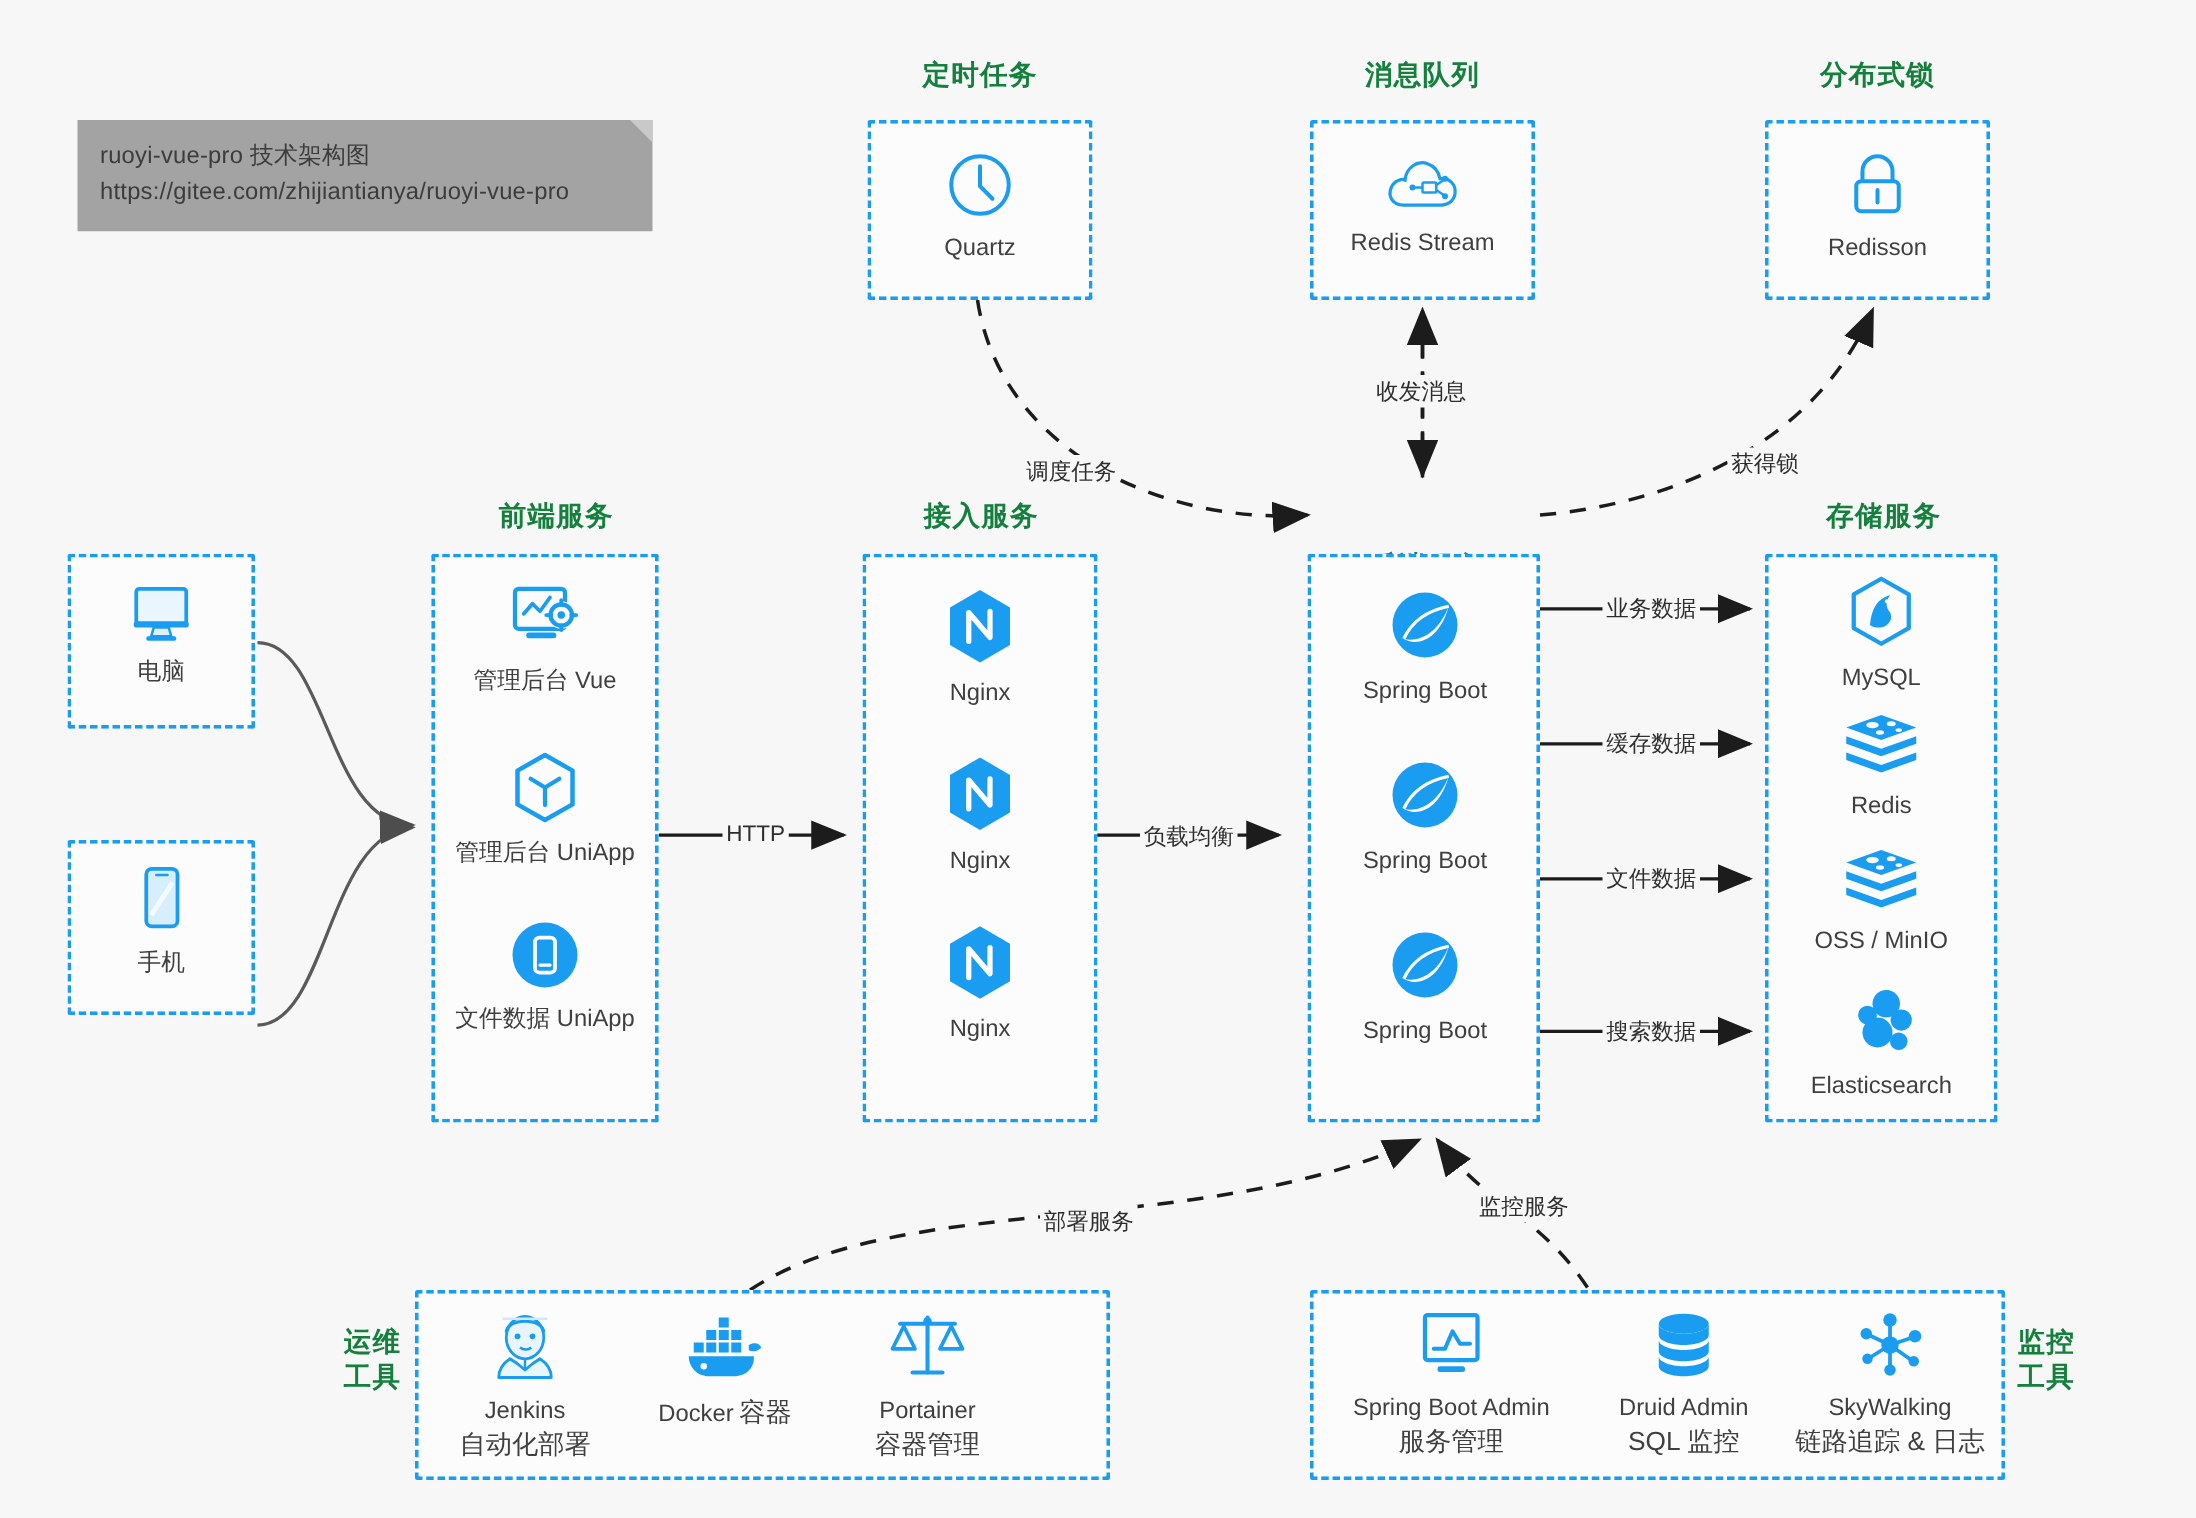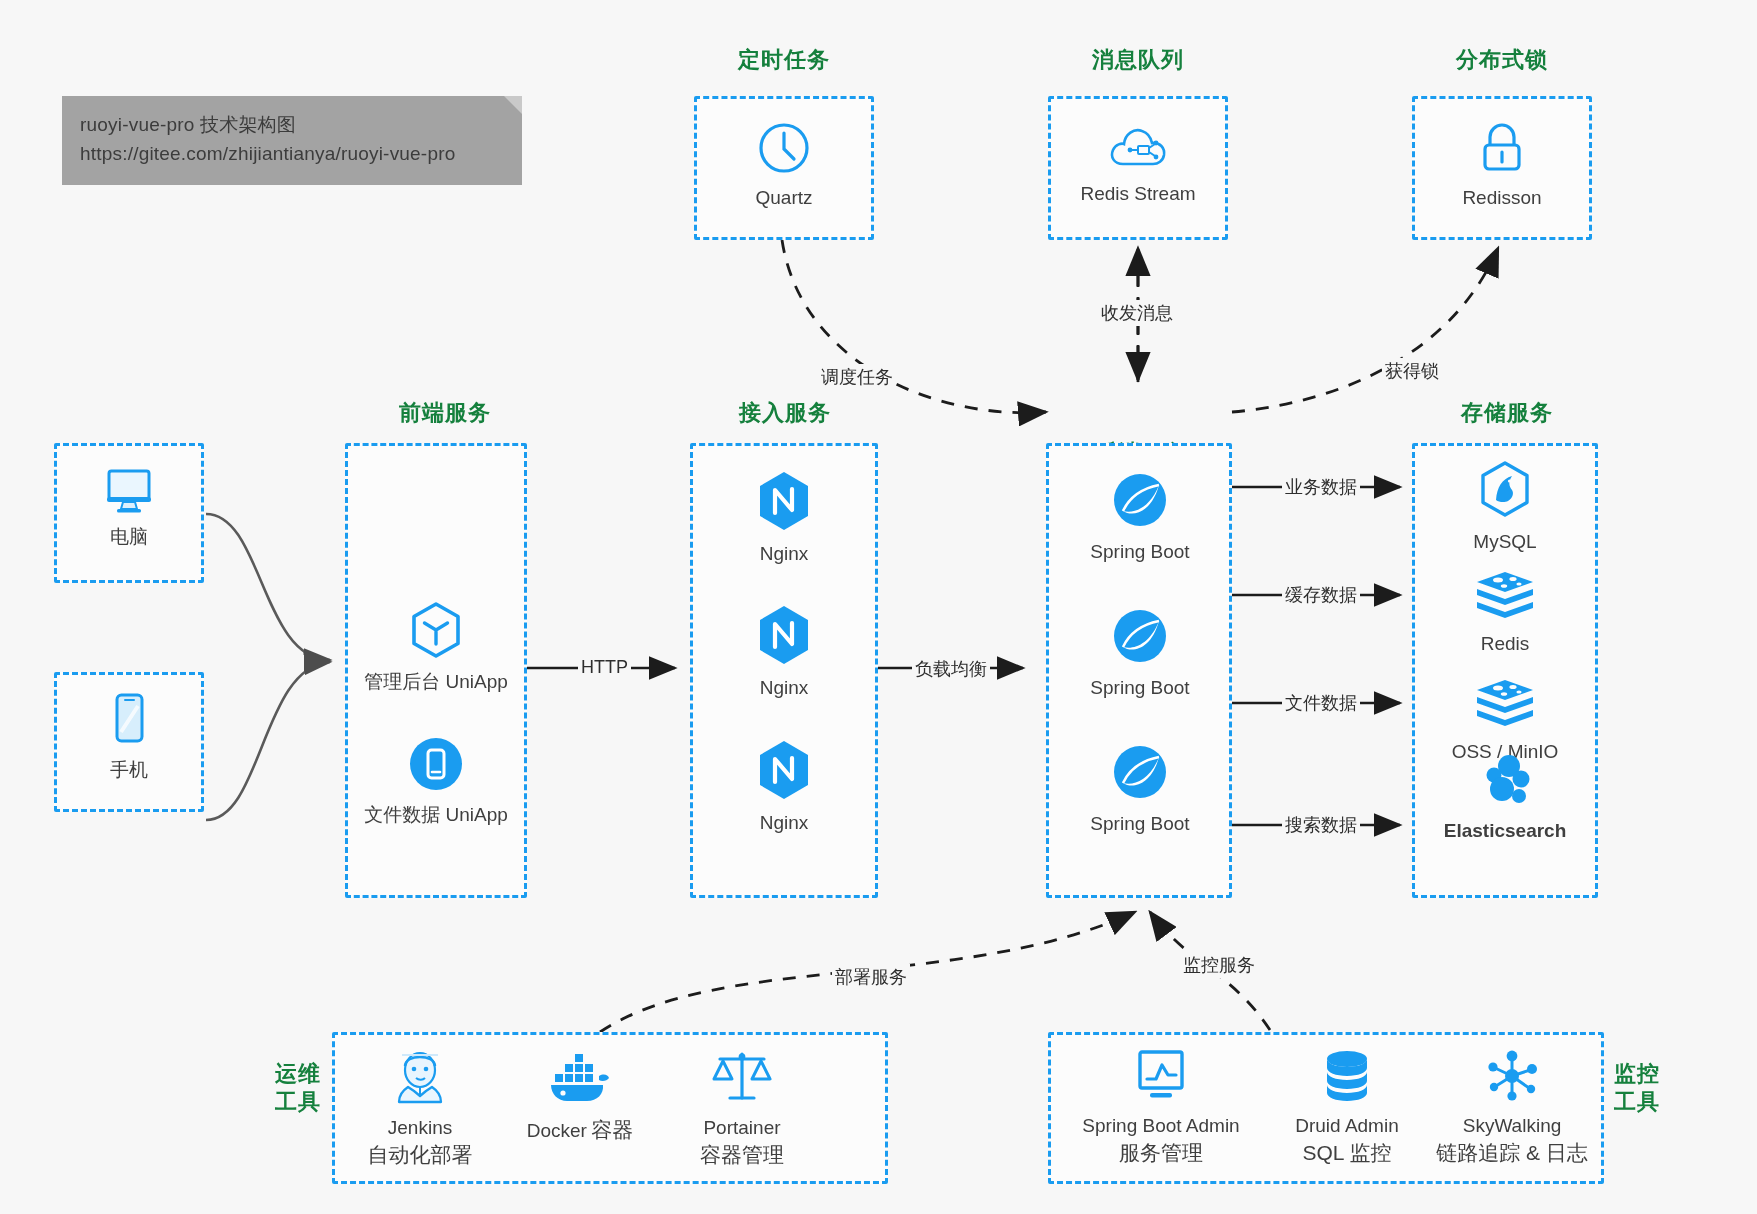--- a/index.html
+++ b/index.html
@@ -195,20 +195,39 @@
         <line x1="18" y1="8" x2="27" y2="8" stroke="#1a9cf0" stroke-width="2" stroke-linecap="round"></line>
         <path d="M14 40 L31 14" stroke="#ffffff" stroke-width="4" opacity=".75"></path>
       </svg>
     </span>
     <span class="lbl">手机</span>
   </div>
 
   <div class="grp-title" style="left:345px; top:398px; width:200px;">前端服务</div>
   <div class="box" style="left:345px; top:443px; width:182px; height:455px;"></div>
 
+  <div class="node" style="left:356px; top:466px;">
+    <span class="ico">
+      <svg width="62" height="56" viewBox="0 0 62 56">
+        <rect x="7" y="5" width="40" height="32" rx="3" fill="none" stroke="#1a9cf0" stroke-width="3.4"></rect>
+        <path d="M14 25 L21 17 L27 23 L35 12" fill="none" stroke="#1a9cf0" stroke-width="3" stroke-linecap="round" stroke-linejoin="round"></path>
+        <circle cx="44" cy="26" r="11" fill="#fcfcfc"></circle>
+        <circle cx="44" cy="26" r="8.6" fill="none" stroke="#1a9cf0" stroke-width="3.4"></circle>
+        <circle cx="44" cy="26" r="3" fill="#1a9cf0"></circle>
+        <g stroke="#1a9cf0" stroke-width="3" stroke-linecap="round">
+          <line x1="44" y1="14" x2="44" y2="18"></line>
+            <line x1="44" y1="34" x2="44" y2="38"></line>
+          <line x1="32" y1="26" x2="36" y2="26"></line>
+            <line x1="52" y1="26" x2="56" y2="26"></line>
+        </g>
+        <rect x="16" y="40" width="24" height="4.5" rx="2" fill="#1a9cf0"></rect>
+      </svg>
+    </span>
+    <span class="lbl">管理后台 Vue</span>
+  </div>
 
   <div class="node" style="left:356px; top:600px;">
     <span class="ico">
       <svg width="58" height="60" viewBox="0 0 58 60">
         <path d="M29 4 L51 16.5 L51 43.5 L29 56 L7 43.5 L7 16.5 Z" fill="none" stroke="#1a9cf0" stroke-width="3.6" stroke-linejoin="round"></path>
         <path d="M29 30 L29 44 M29 30 L17.5 23 M29 30 L40.5 23" fill="none" stroke="#1a9cf0" stroke-width="3.4" stroke-linecap="round"></path>
       </svg>
     </span>
     <span class="lbl">管理后台 UniApp</span>
   </div>
@@ -334,21 +353,21 @@
           <ellipse cx="24" cy="10" rx="5" ry="2.5"></ellipse>
           <ellipse cx="39" cy="9" rx="3.6" ry="2"></ellipse>
           <ellipse cx="30" cy="16" rx="3.2" ry="1.8"></ellipse>
           <ellipse cx="45" cy="14" rx="2.6" ry="1.5"></ellipse>
         </g>
       </svg>
     </span>
     <span class="lbl">OSS / MinIO</span>
   </div>
 
-  <div class="node" style="left:1425px; top:753px;font-weight:bold;">
+  <div class="node" style="left:1425px; top:790px;">
     <span class="ico">
       <svg width="58" height="56" viewBox="0 0 58 56">
         <g fill="#1a9cf0">
           <circle cx="33" cy="13" r="11"></circle>
           <circle cx="18" cy="22" r="7.5"></circle>
           <circle cx="45" cy="26" r="8.5"></circle>
           <circle cx="26" cy="36" r="12"></circle>
           <circle cx="43" cy="43" r="7"></circle>
         </g>
       </svg>

